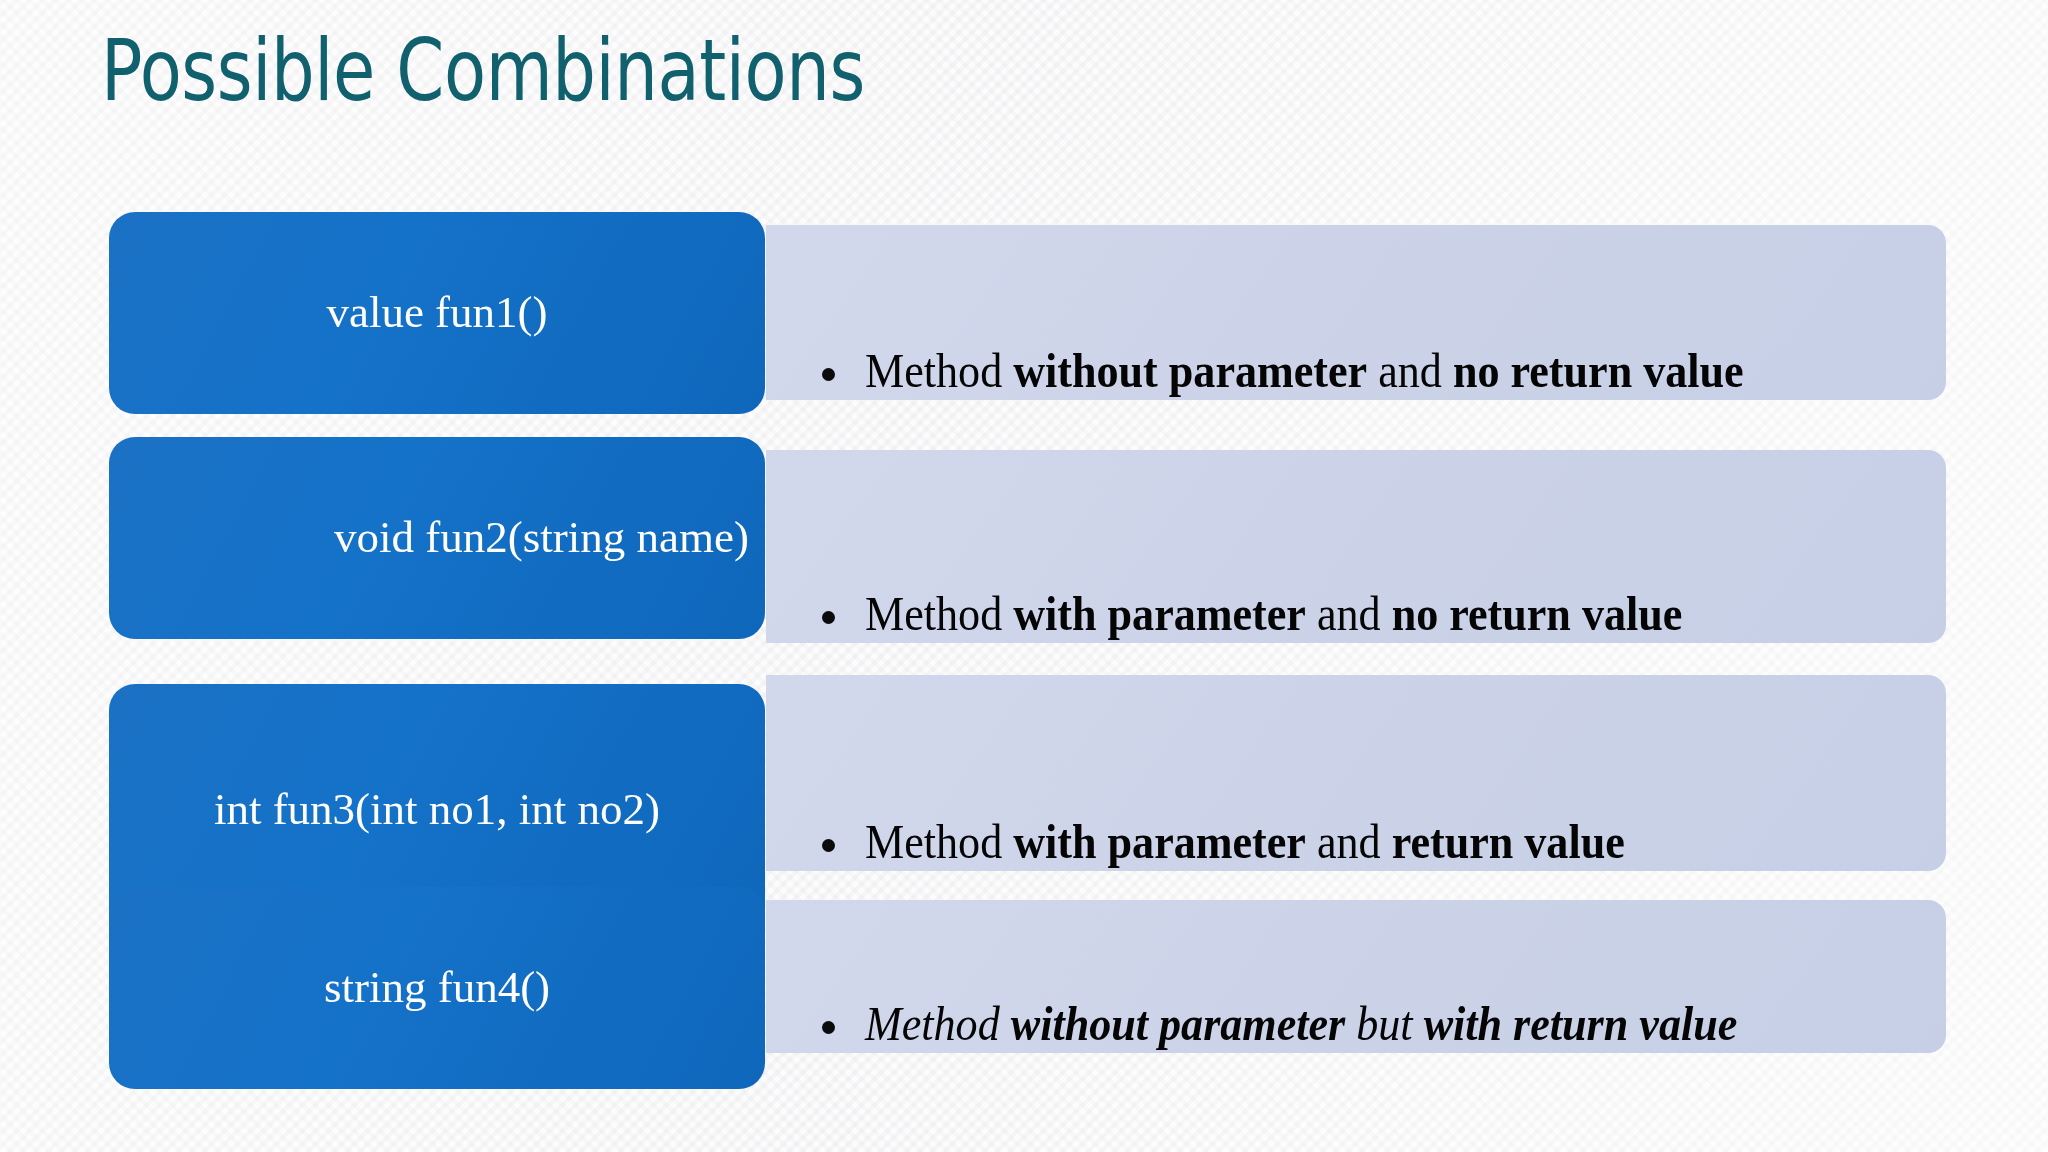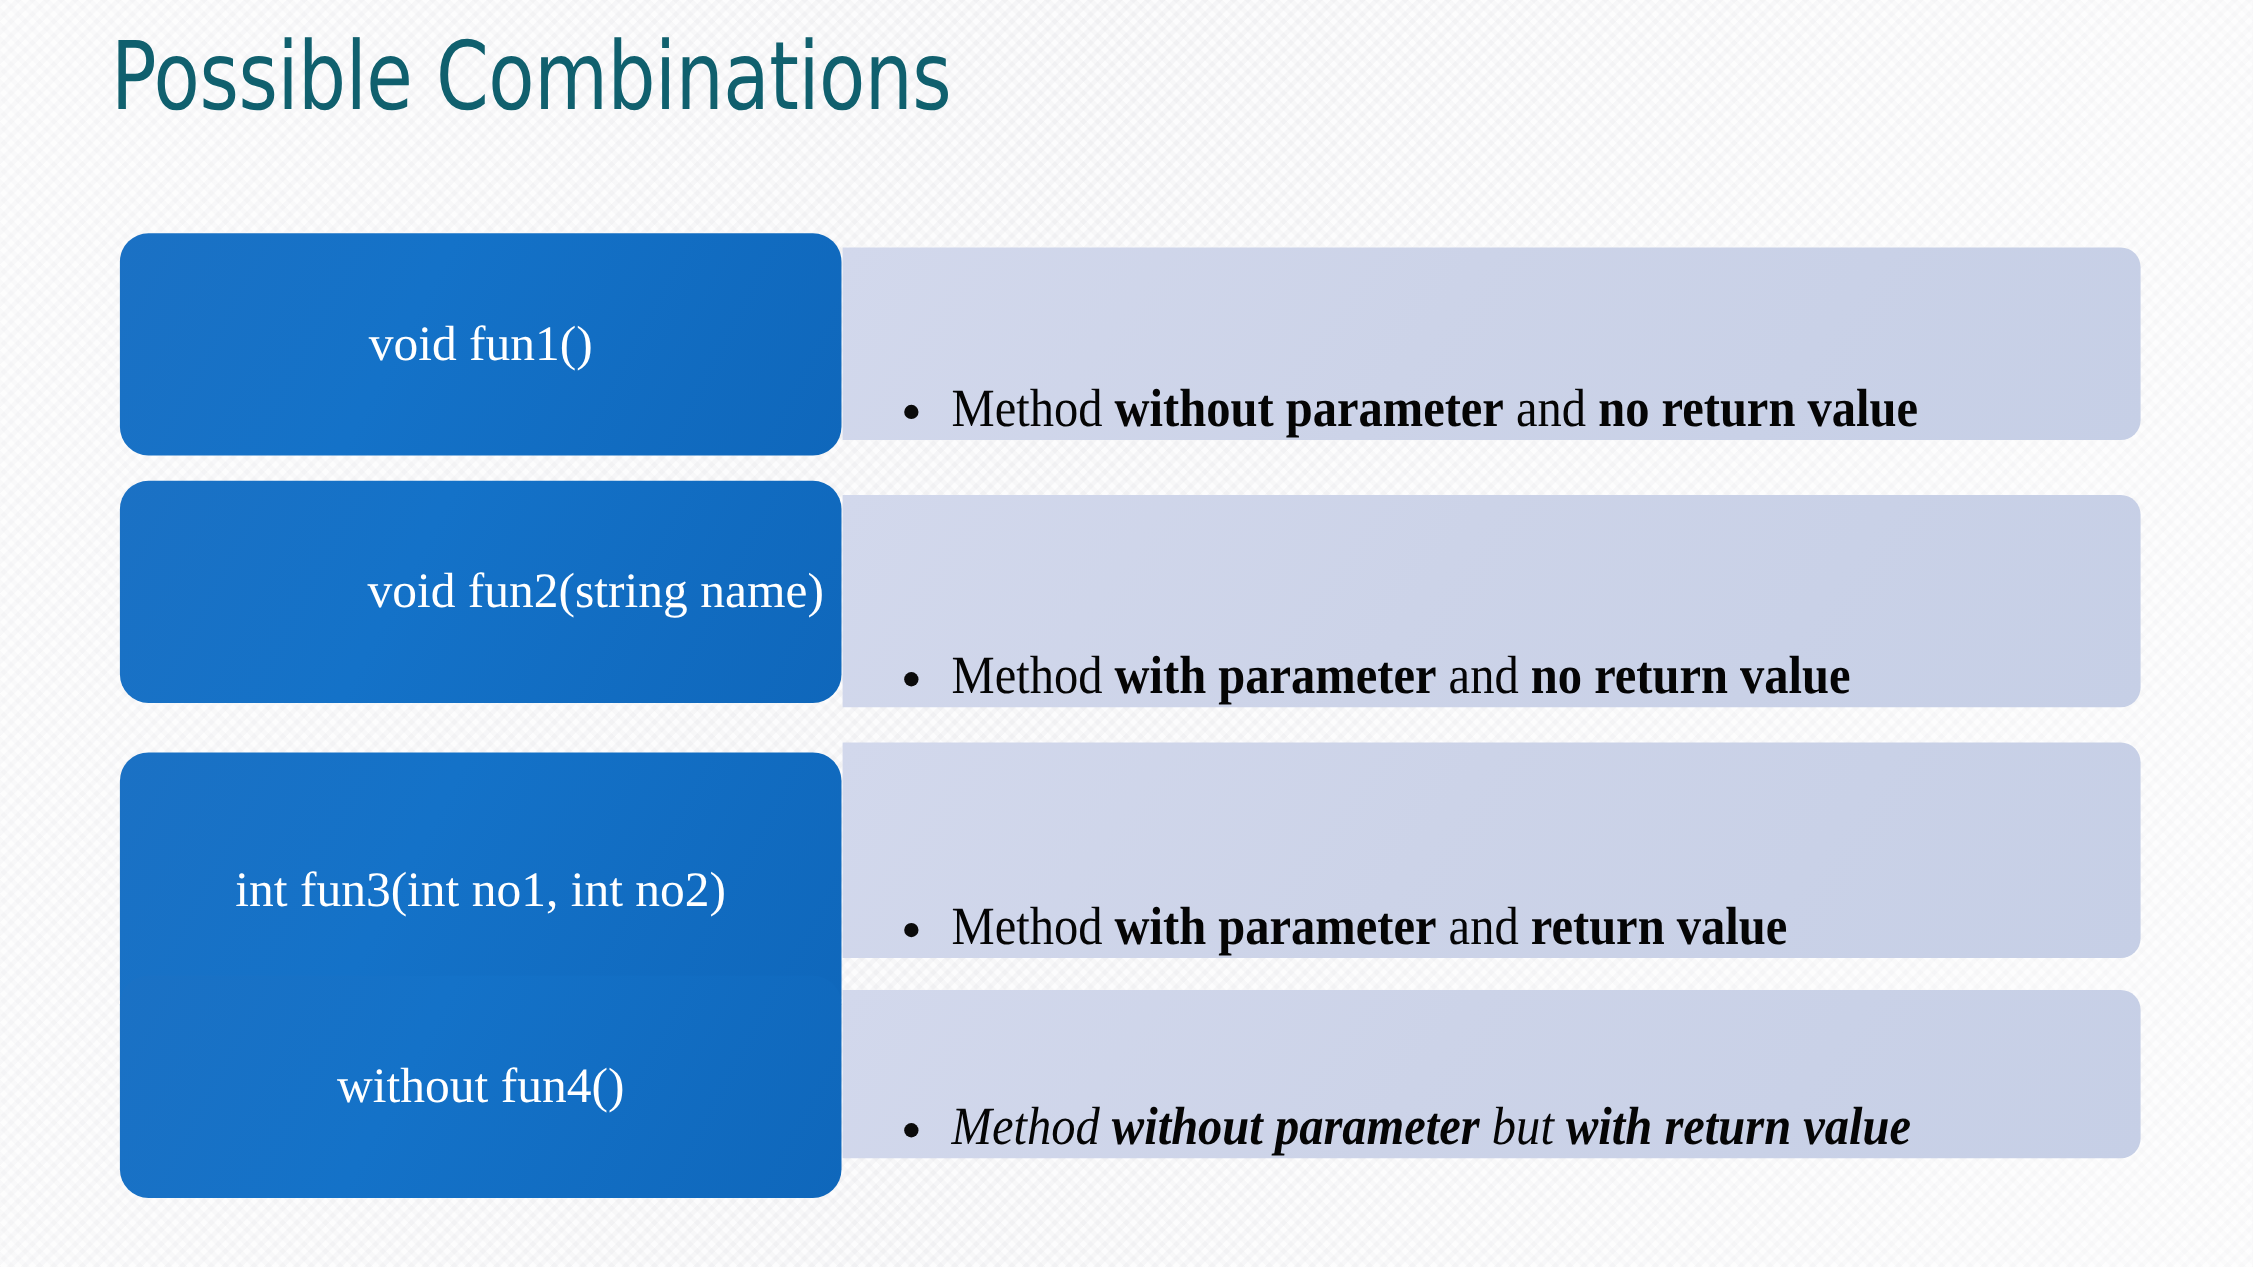--- a/index.html
+++ b/index.html
@@ -141,21 +141,21 @@
 <body>
 
 <div id="slide-bg-texture"></div>
 
 <div id="slide">
 
   <div id="slide-title">Possible Combinations</div>
 
   <div class="row" id="row-1">
     <div class="func-box">
-      <span class="func-box-label">void fun1()</span>
+      <span class="func-box-label">value fun1()</span>
     </div>
     <div class="desc-panel">
       <div class="desc-inner">
         <span class="bullet-dot"></span>
         <span class="desc-text">Method <b>without parameter</b> and <b>no return value</b></span>
       </div>
     </div>
   </div>
 
   <div class="row" id="row-2">
@@ -177,21 +177,21 @@
     <div class="desc-panel">
       <div class="desc-inner">
         <span class="bullet-dot"></span>
         <span class="desc-text">Method <b>with parameter</b> and <b>return value</b></span>
       </div>
     </div>
   </div>
 
   <div class="row" id="row-4">
     <div class="func-box">
-      <span class="func-box-label">without fun4()</span>
+      <span class="func-box-label">string fun4()</span>
     </div>
     <div class="desc-panel">
       <div class="desc-inner">
         <span class="bullet-dot"></span>
         <span class="desc-text">Method <b>without parameter</b> but <b>with return value</b></span>
       </div>
     </div>
   </div>
 
 </div>

